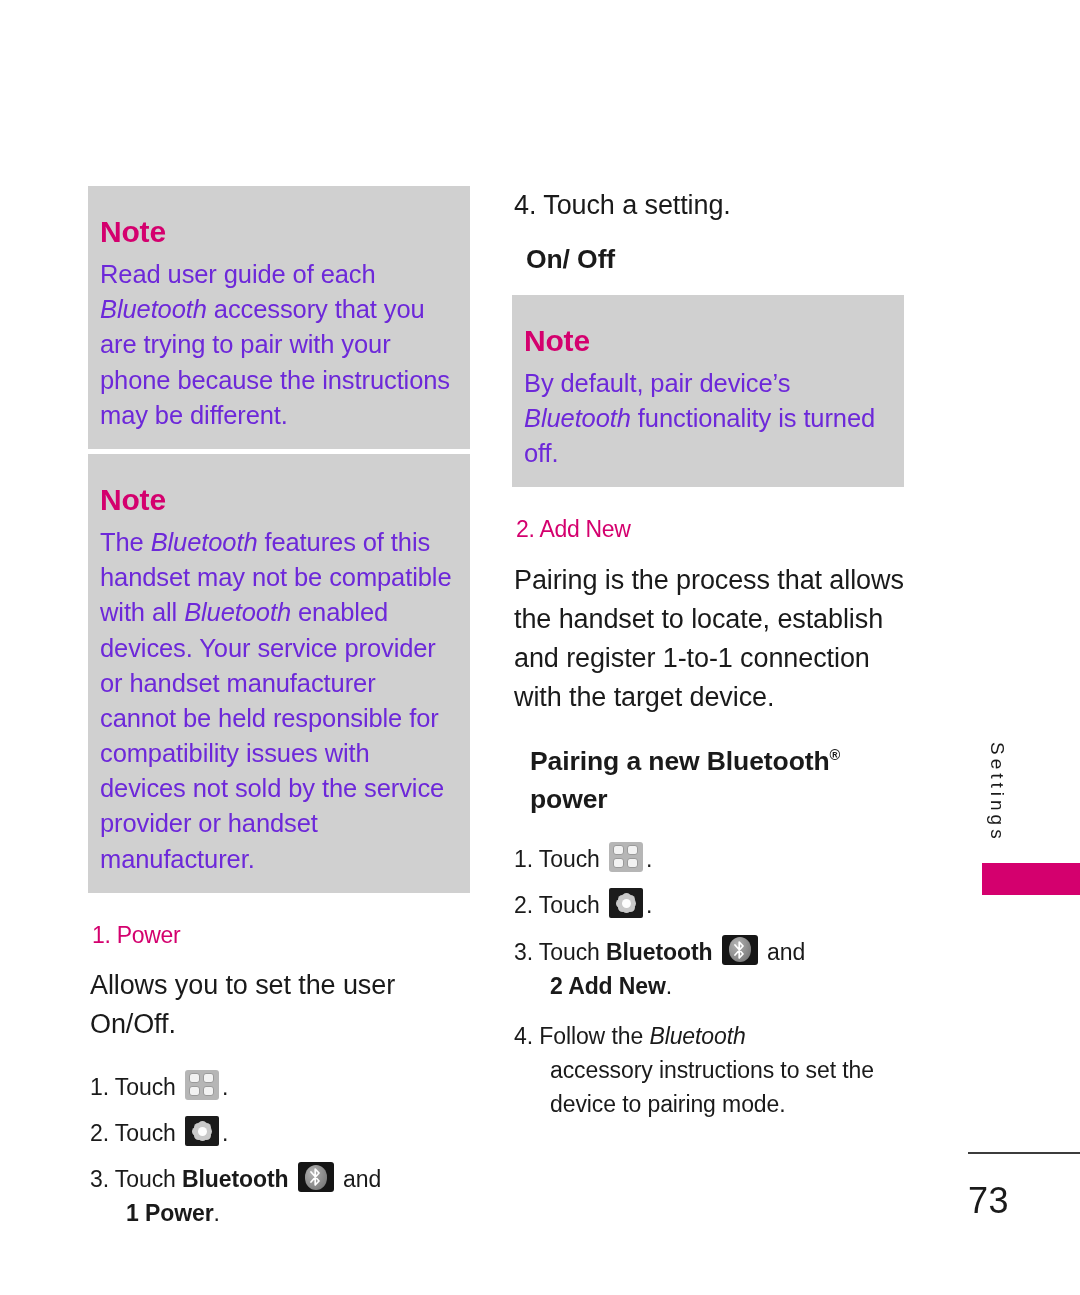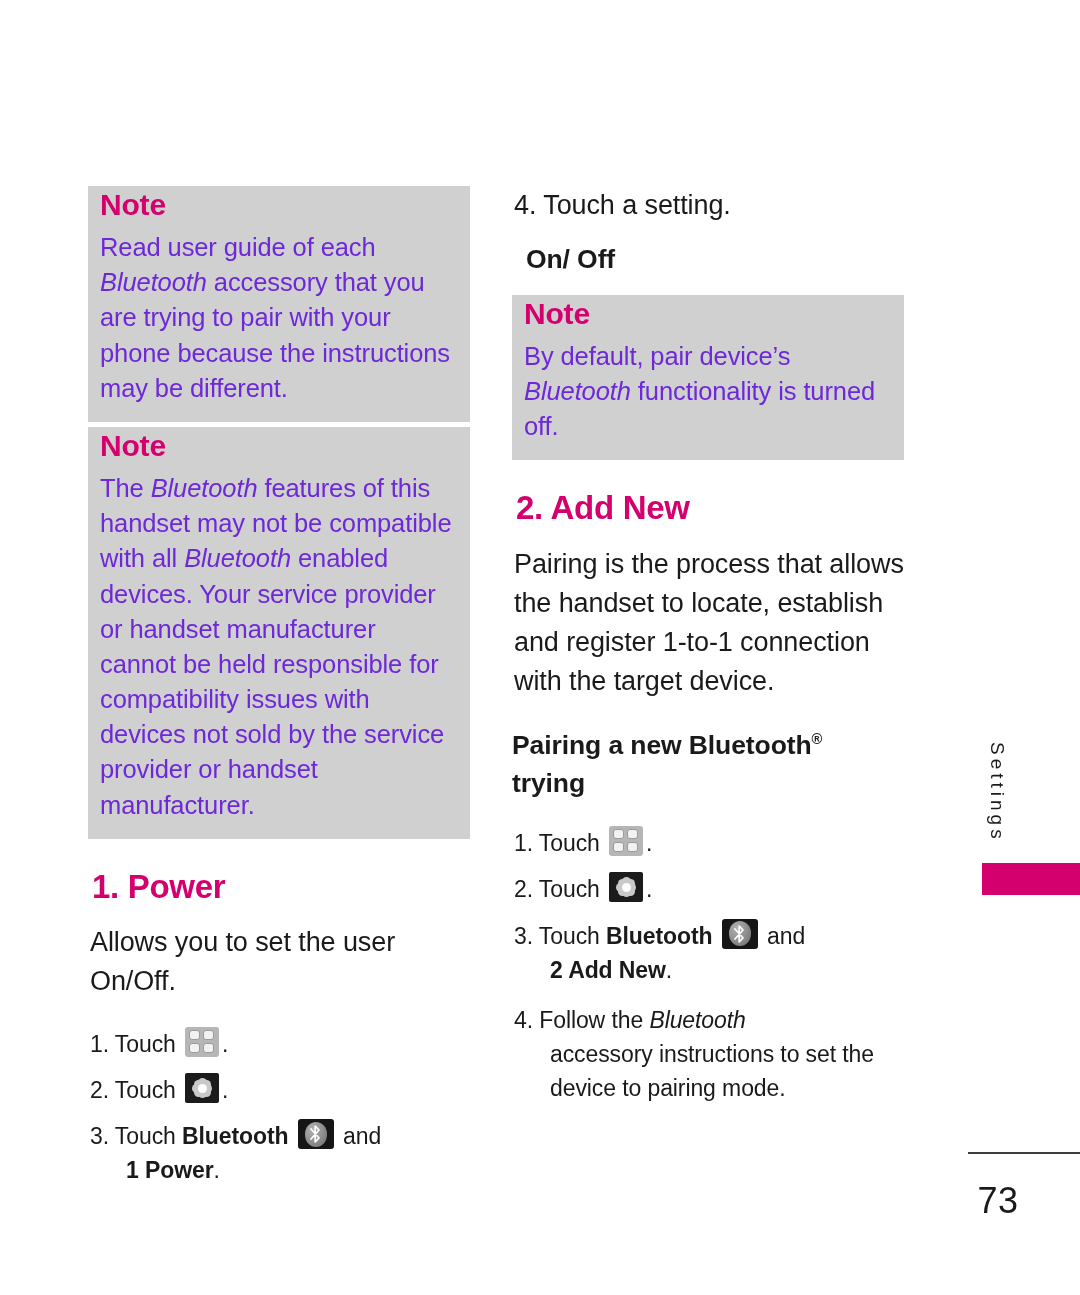--- a/index.html
+++ b/index.html
@@ -31,21 +31,21 @@
   .col-right {
     position: absolute;
     left: 512px;
     top: 186px;
     width: 392px;
   }
 
   
   .note-box {
     background: #d0d0d0;
-    padding: 4px 12px 16px 12px;
+    padding: 31px 12px 16px 12px;
     box-sizing: border-box;
   }
   .note-box + .note-box {
     margin-top: 5px;
   }
   .note-title {
     color: #d4006e;
     font-weight: bold;
     font-size: 30px;
     line-height: 1.0;
@@ -56,31 +56,30 @@
     font-size: 25.5px;
     line-height: 1.38;
     color: #6d28d9;
     letter-spacing: -0.1px;
   }
   .note-body em { font-style: italic; }
 
   
   .h-section {
     color: #d4006e;
-    font-size: 33px;
+    font-size: 23px;
     line-height: 1.1;
     margin: 30px 0 18px 4px;
     letter-spacing: -0.3px;
-    font-weight: bold;
   }
   .h-sub {
     font-weight: bold;
     font-size: 26.5px;
     line-height: 1.42;
-    margin: 26px 0 14px 0;
+    margin: 26px 0 14px 18px;
     letter-spacing: -0.1px;
   }
   .h-sub sup {
     font-size: 0.55em;
     vertical-align: super;
     font-weight: bold;
   }
 
   
   .para {
@@ -225,21 +224,21 @@
     top: 1152px;
     width: 112px;
     height: 2px;
     background: #3c3c3c;
   }
   .page-num {
     position: absolute;
     left: 968px;
     top: 1180px;
     width: 60px;
-    text-align: center;
+    text-align: left;
     font-size: 36px;
     color: #1a1a1a;
     letter-spacing: 0.5px;
   }
 </style>
 </head>
 <body>
 
 <div class="page">
 
@@ -300,21 +299,21 @@
 
     <div class="note-box" style="margin-top:4px;">
       <div class="note-title">Note</div>
       <div class="note-body"><span>By default, pair device’s </span><em>Bluetooth</em><span> functionality is turned off.</span></div>
     </div>
 
     <div class="h-section">2. Add New</div>
 
     <div class="para">Pairing is the process that allows the handset to locate, establish and register 1-to-1 connection with the target device.</div>
 
-    <div class="h-sub"><span>Pairing a new Bluetooth</span><sup>®</sup><br><span>trying</span></div>
+    <div class="h-sub"><span>Pairing a new Bluetooth</span><sup>®</sup><br><span>power</span></div>
 
     <div class="gap-sm"></div>
 
     <div class="step">
       <span>1. Touch</span>
       <span class="ico ico-menu"><i></i><i></i><i></i><i></i></span><span>.</span>
     </div>
 
     <div class="step">
       <span>2. Touch</span>

